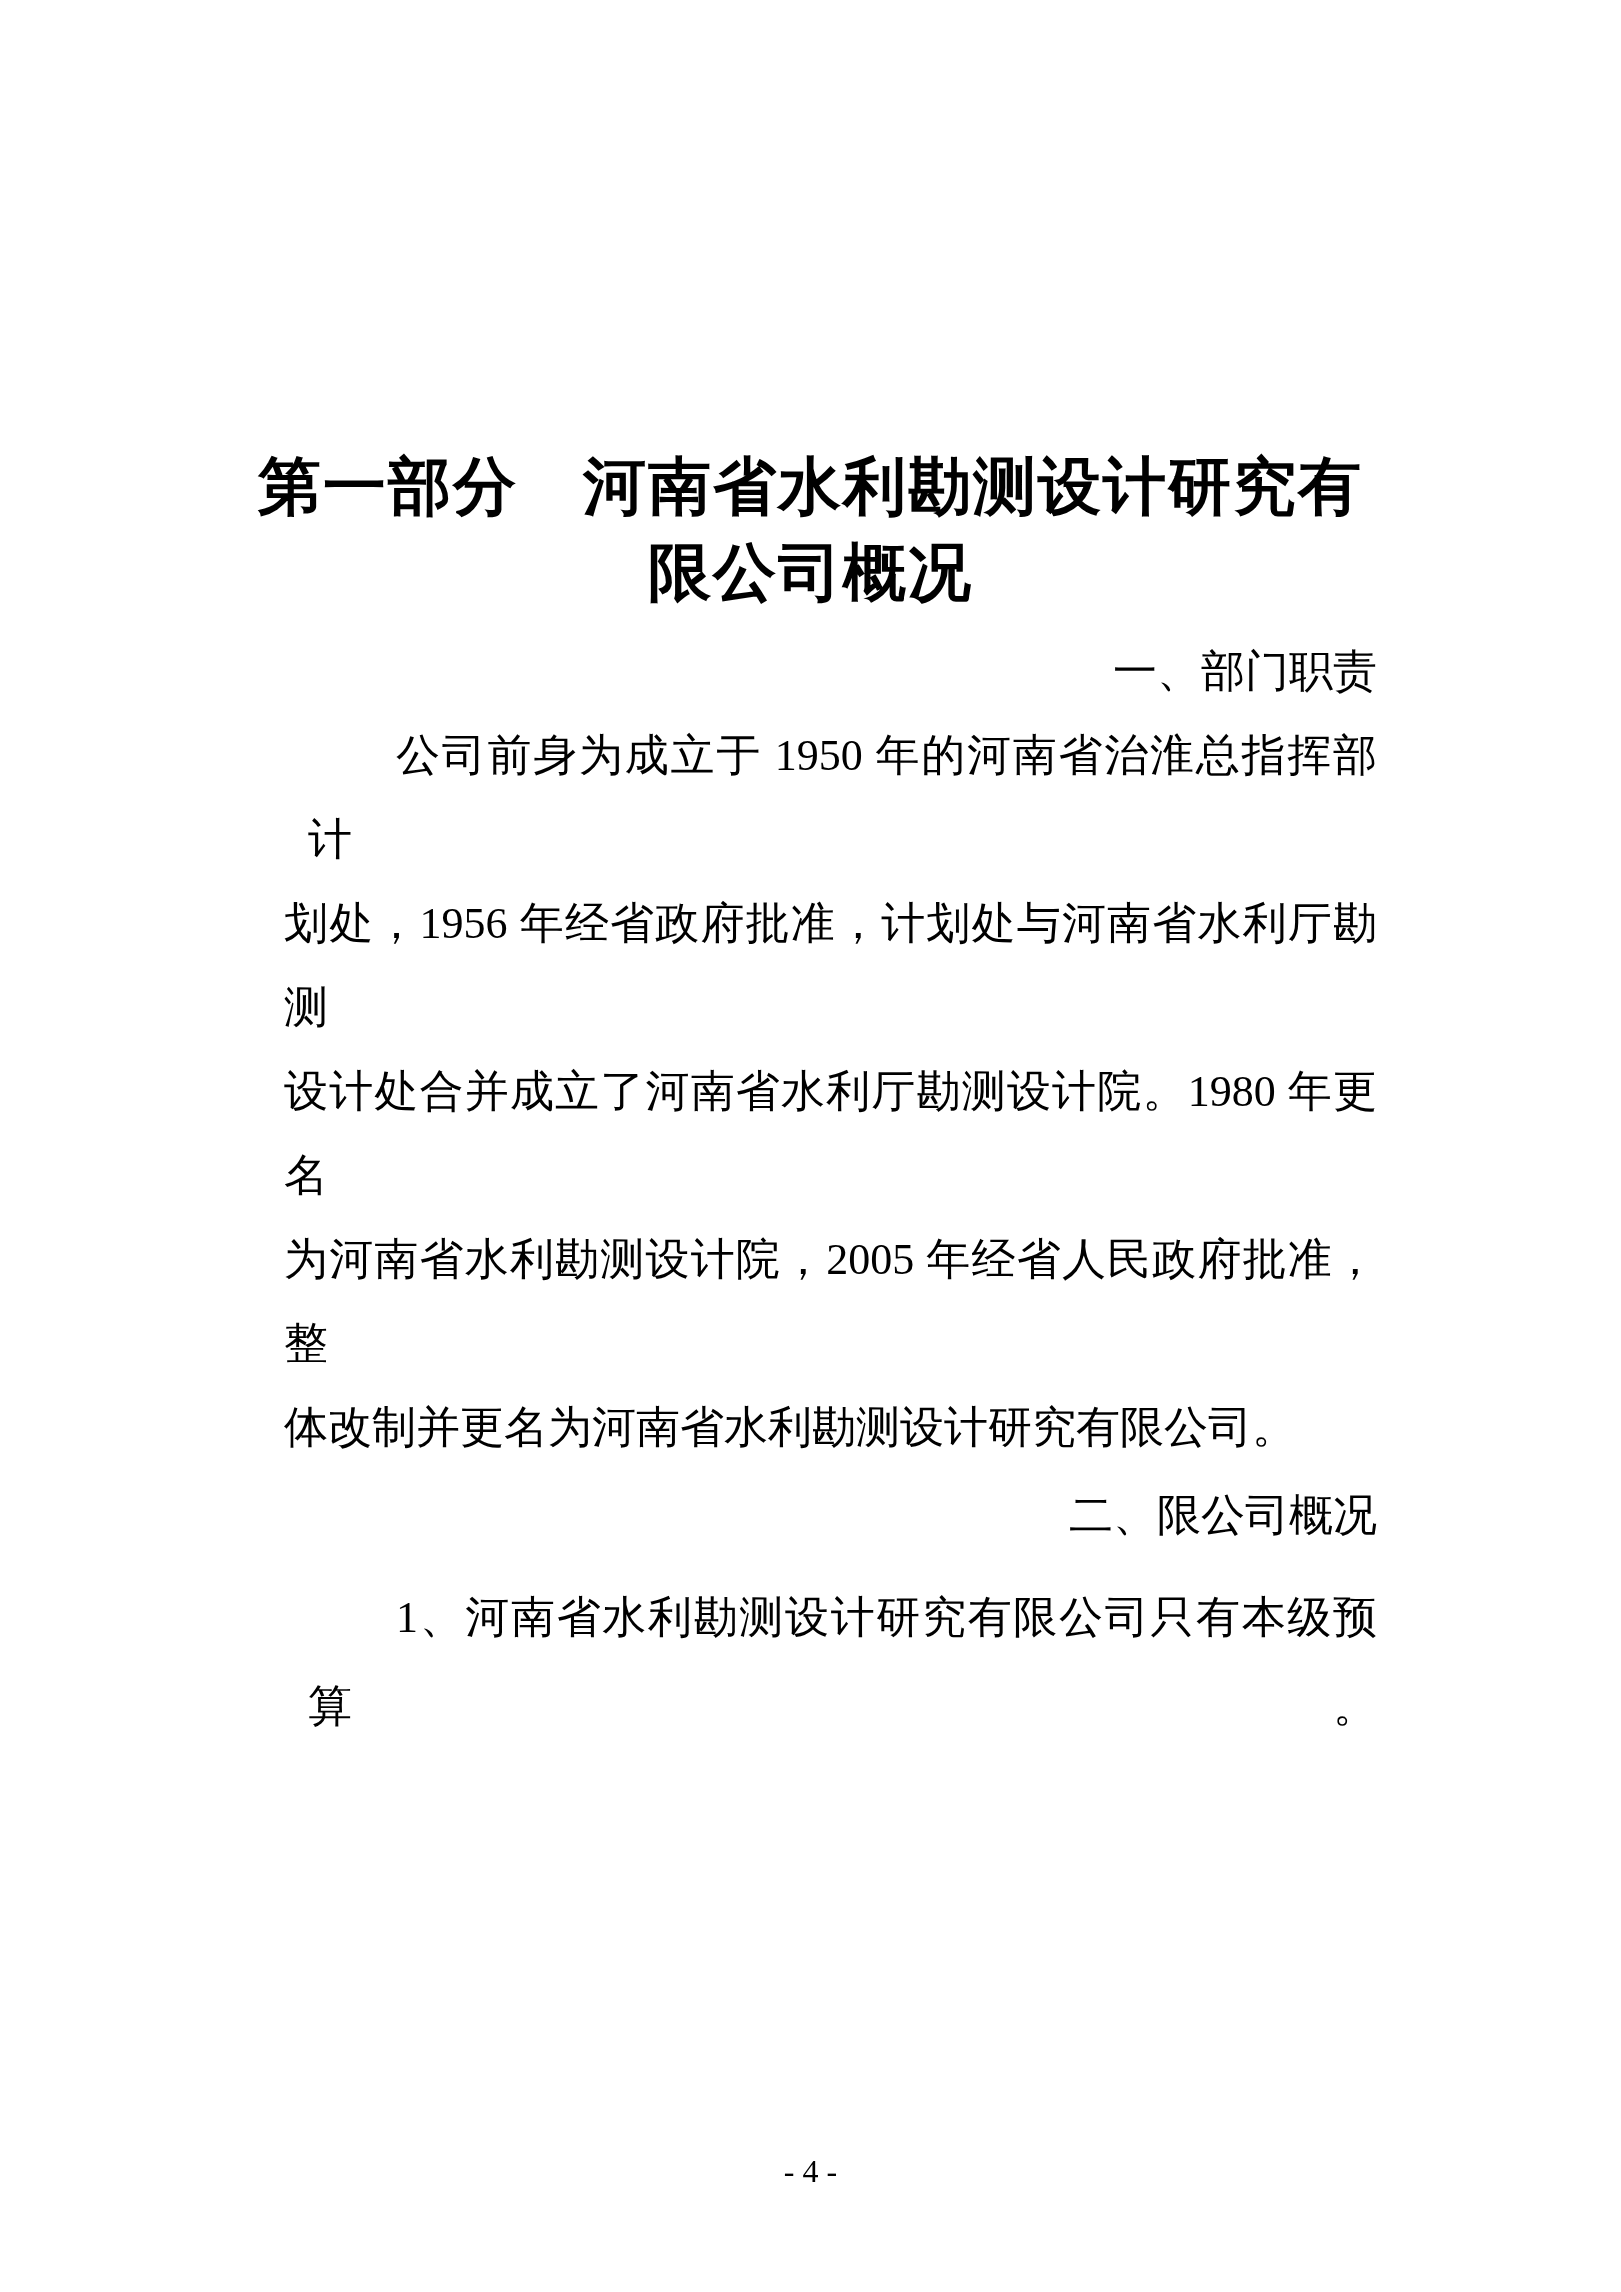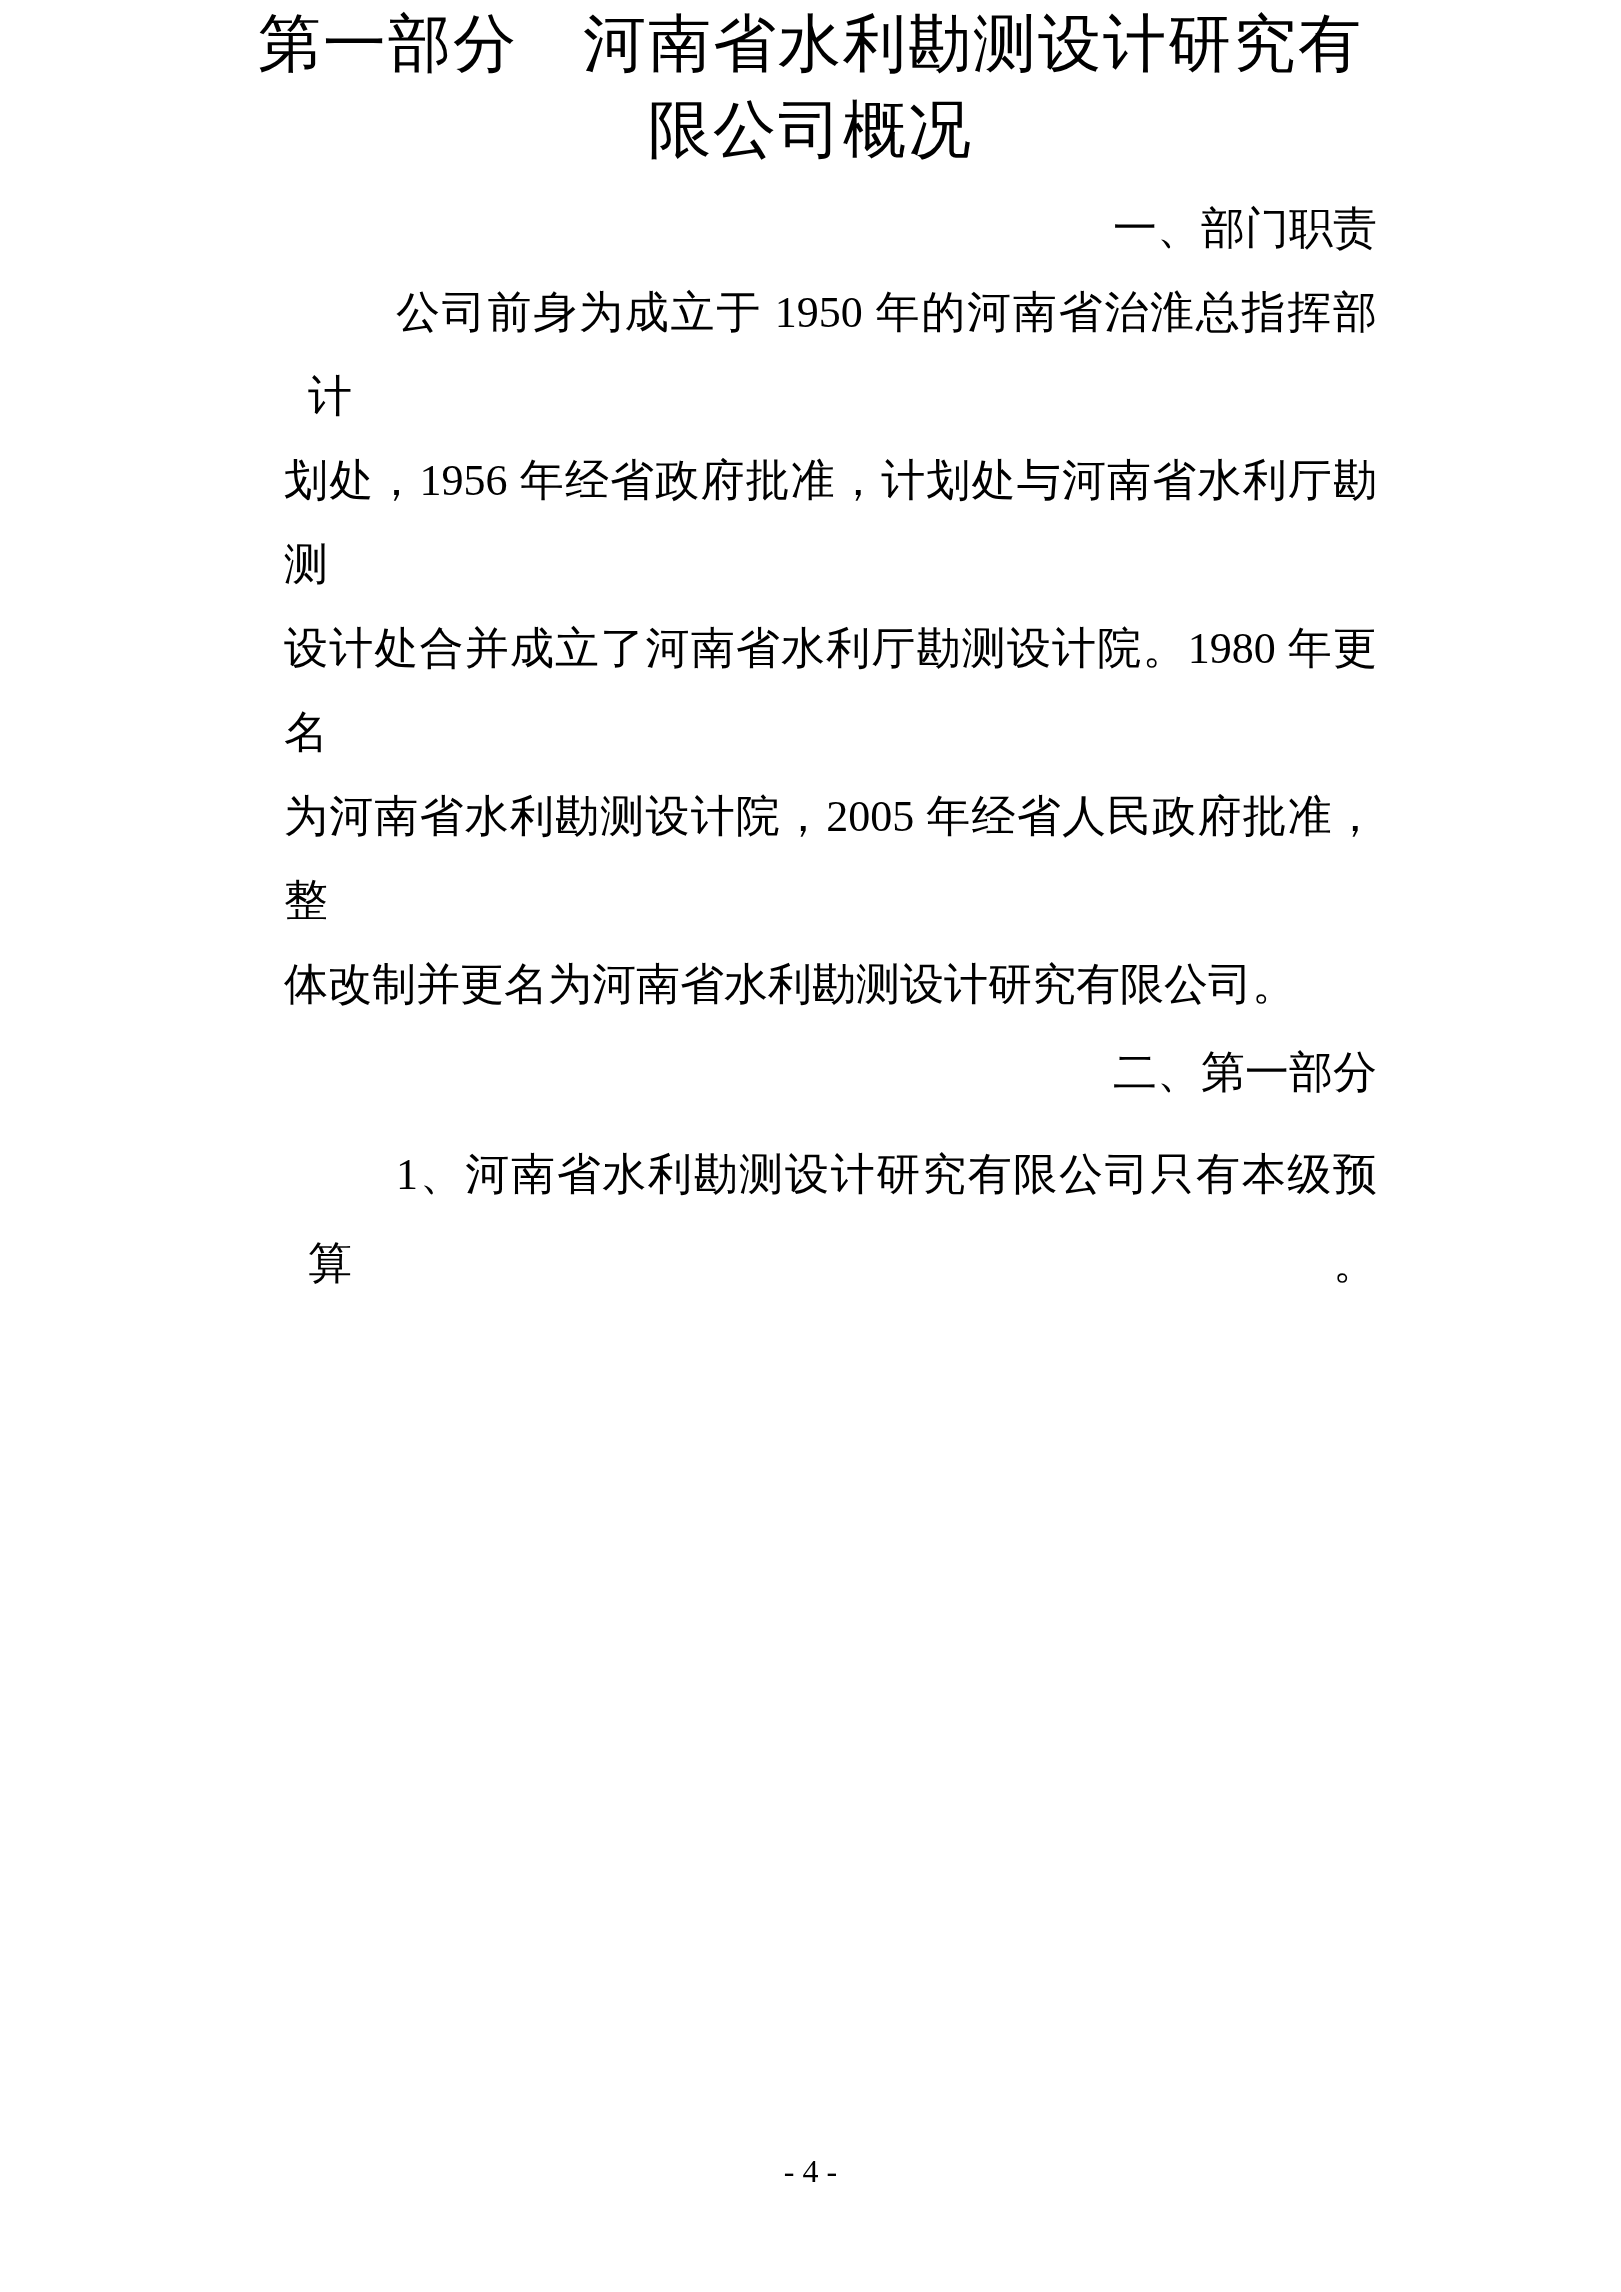--- a/index.html
+++ b/index.html
@@ -11,23 +11,24 @@
   .page {
     position: relative;
     width: 1621px;
     height: 2293px;
     background: #ffffff;
     color: #000000;
     overflow: hidden;
   }
   
   .doc-title {
+    padding-top: 443px;
     text-align: center;
     font-family: "Liberation Sans", "DejaVu Sans", sans-serif;
-    font-weight: normal;
+    font-weight: bold;
     font-size: 63px;
     line-height: 86px;
     letter-spacing: 2px;
   }
   
   .content {
     margin-top: 14.7px;
     margin-left: 284px;
     width: 1093px;
     font-family: "Liberation Serif", "DejaVu Serif", serif;
@@ -86,21 +87,21 @@
   <div class="content">
 
     <div class="heading">一、部门职责</div>
 
     <div class="line indent2 just">公司前身为成立于 1950 年的河南省治淮总指挥部计</div>
     <div class="line just">划处，1956 年经省政府批准，计划处与河南省水利厅勘测</div>
     <div class="line just">设计处合并成立了河南省水利厅勘测设计院。1980 年更名</div>
     <div class="line just">为河南省水利勘测设计院，2005 年经省人民政府批准，整</div>
     <div class="line">体改制并更名为河南省水利勘测设计研究有限公司。</div>
 
-    <div class="heading heading-2">二、第一部分</div>
+    <div class="heading heading-2">二、限公司概况</div>
 
     <div class="line item-line item-first indent2 just">1、河南省水利勘测设计研究有限公司只有本级预算。</div>
 
 
   </div>
 
   <div class="footer">- 4 -</div>
 
 </div>
 

